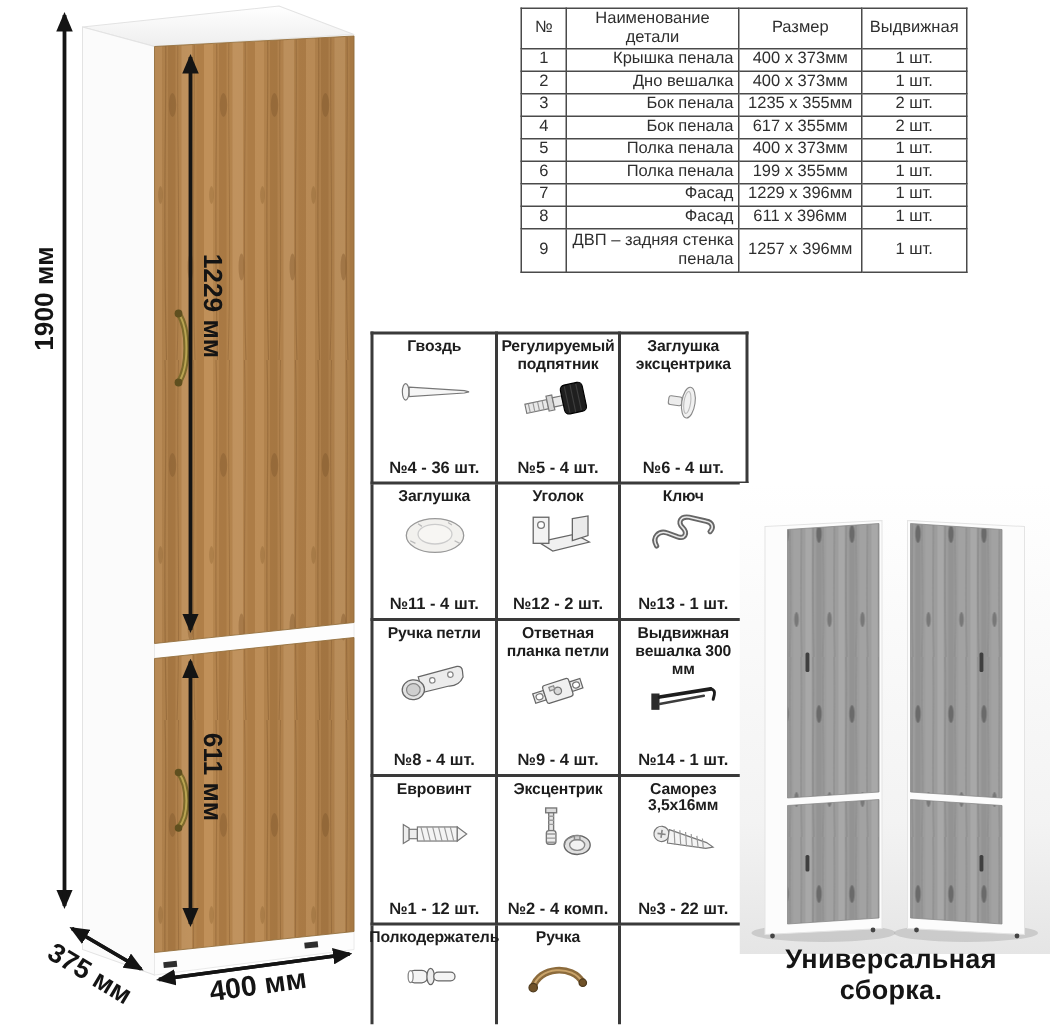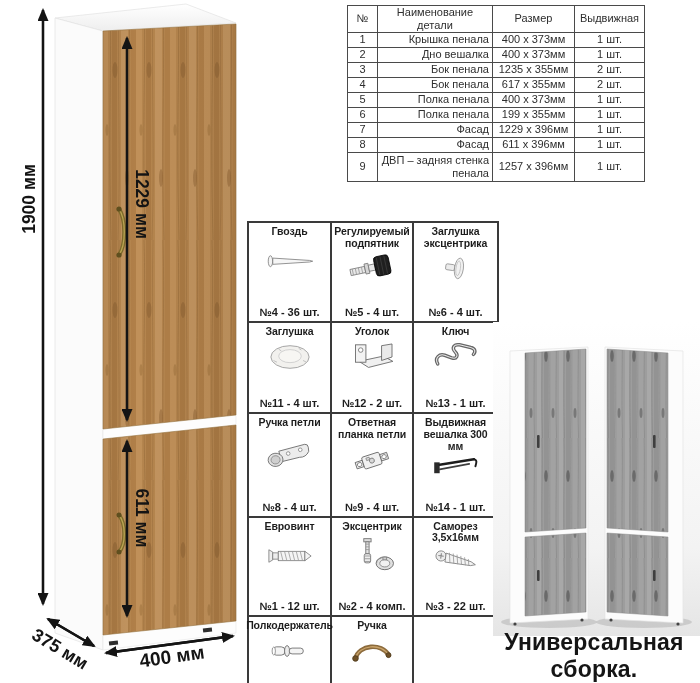--- a/index.html
+++ b/index.html
@@ -28,21 +28,21 @@
   .hwcount{font-weight:bold;font-size:11px;padding:0 0 3px;color:#1d1d1d;margin-top:20px;}
   tr.r1 td{height:82px;} tr.r2 td{height:84px;} tr.r3 td{height:80px;}
   tr.r4 td{height:81px;} tr.r5 td{height:76px;}
 
   
   .drawing{position:absolute;left:0;top:0;}
 
   
   .photo{position:absolute;left:493px;top:318px;}
   .caption{position:absolute;left:488px;top:629px;width:212px;text-align:center;
-           font-size:23px;font-weight:bold;color:#151515;letter-spacing:0.2px;}
+           font-size:18px;font-weight:bold;color:#151515;letter-spacing:0.2px;}
 </style>
 </head>
 <body>
 
 <div class="page">
 
   <svg class="drawing" width="250" height="683" viewBox="0 0 250 683">
     <defs>
       <pattern id="oak" patternUnits="userSpaceOnUse" width="34" height="240">
         <rect width="34" height="240" fill="#b5854e"></rect>

